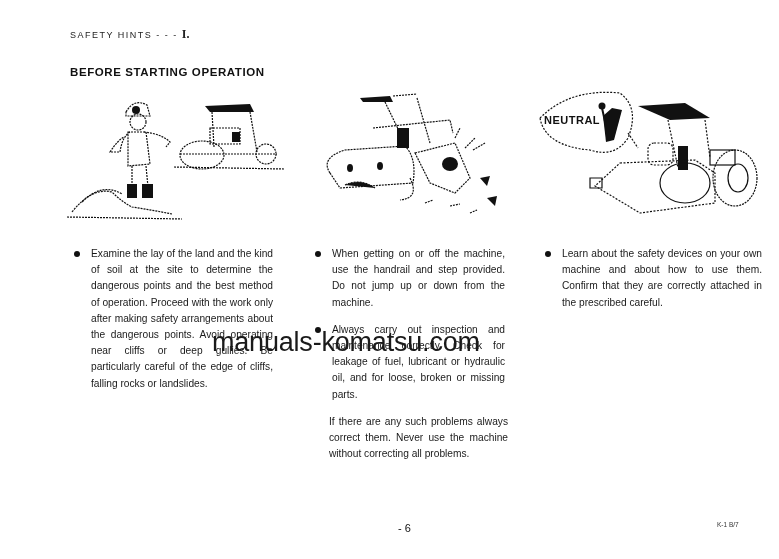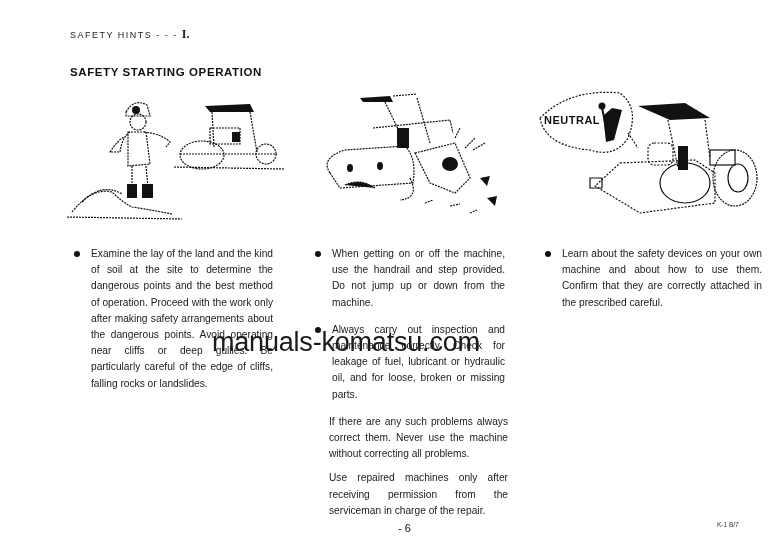--- a/index.html
+++ b/index.html
@@ -41,21 +41,21 @@
     font-size: 27px; color: #1a1a1a; letter-spacing: -0.2px; white-space: nowrap;
   }
 </style>
 </head>
 <body>
 
 <div class="running-head">
   <span>SAFETY HINTS - - - </span><span class="roman">I.</span>
 </div>
 
-<div class="section-title">SAFETY STARTING OPERATION</div>
+<div class="section-title">BEFORE STARTING OPERATION</div>
 
 <svg class="illus" style="left:62px;top:92px" width="225" height="130" viewBox="0 0 225 130" fill="none" stroke="#111" stroke-width="1.2" stroke-dasharray="2 1">
 
   <path d="M143 14 L188 12 L192 20 L148 20 Z" fill="#111" stroke="none"></path>
   <line x1="150" y1="20" x2="152" y2="55"></line>
   <line x1="188" y1="20" x2="195" y2="60"></line>
   <rect x="148" y="36" width="30" height="16"></rect>
   <ellipse cx="140" cy="63" rx="22" ry="14"></ellipse>
   <line x1="118" y1="62" x2="215" y2="62"></line>
   <circle cx="204" cy="62" r="10"></circle>
@@ -120,21 +120,20 @@
 </svg>
 
 <div class="col col1">
   <p class="bullet">Examine the lay of the land and the kind of soil at the site to determine the dangerous points and the best method of operation. Proceed with the work only after making safety arrangements about the dangerous points. Avoid operating near cliffs or deep gullies. Be particularly careful of the edge of cliffs, falling rocks or landslides.</p>
 </div>
 
 <div class="col col2">
   <p class="bullet">When getting on or off the machine, use the handrail and step provided. Do not jump up or down from the machine.</p>
   <p class="bullet">Always carry out inspection and maintenance correctly. Check for leakage of fuel, lubricant or hydraulic oil, and for loose, broken or missing parts.</p>
   <p class="para">If there are any such problems always correct them. Never use the machine without correcting all problems.</p>
-  <p class="para">Use repaired machines only after receiving permission from the serviceman in charge of the repair.</p>
 </div>
 
 <div class="col col3">
   <p class="bullet">Learn about the safety devices on your own machine and about how to use them. Confirm that they are correctly attached in the prescribed careful.</p>
 </div>
 
 <div class="watermark">manuals-komatsu.com</div>
 
 <div class="page-number">- 6</div>
 <div class="doc-code">K-1 B/7</div>

